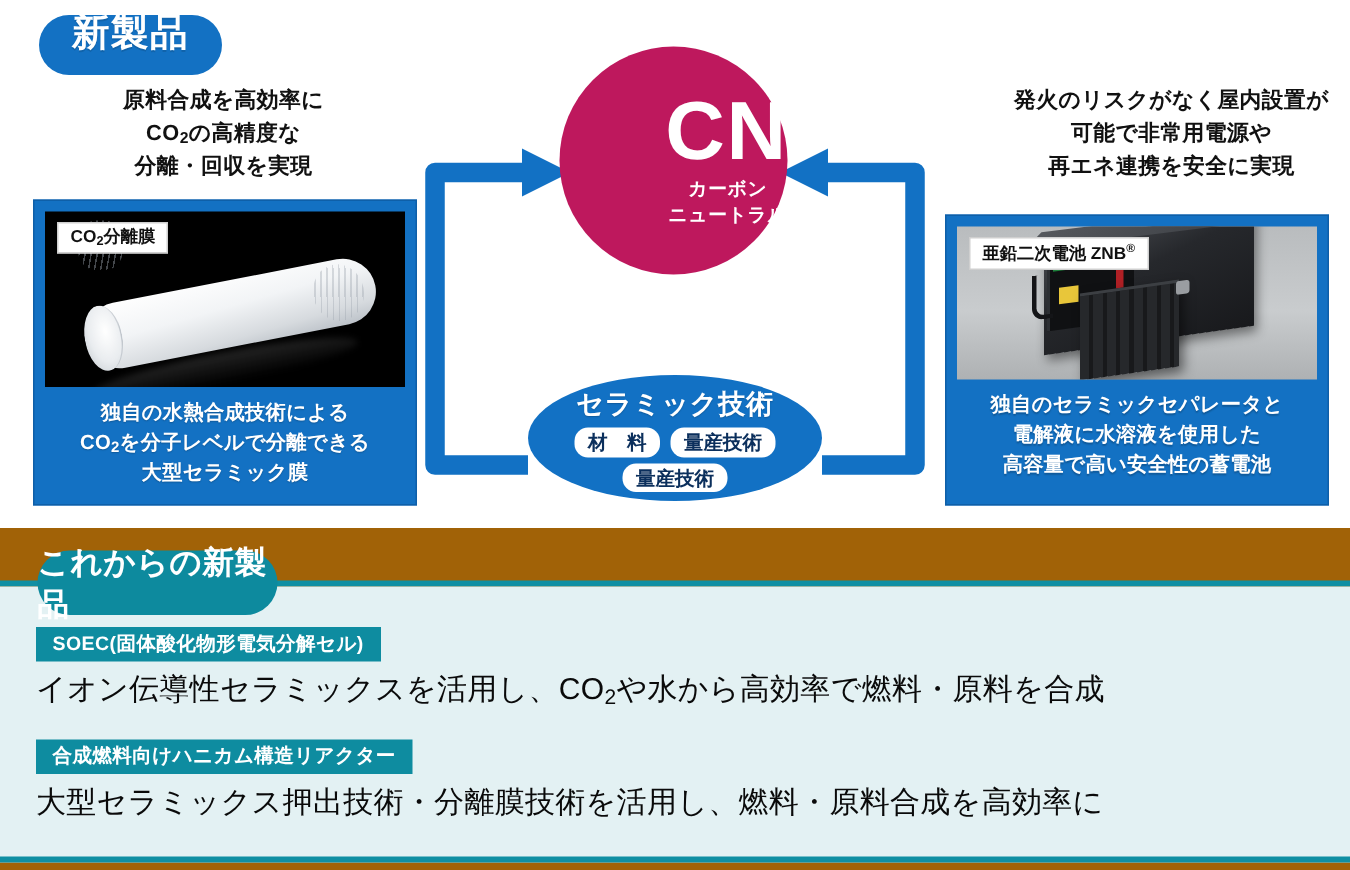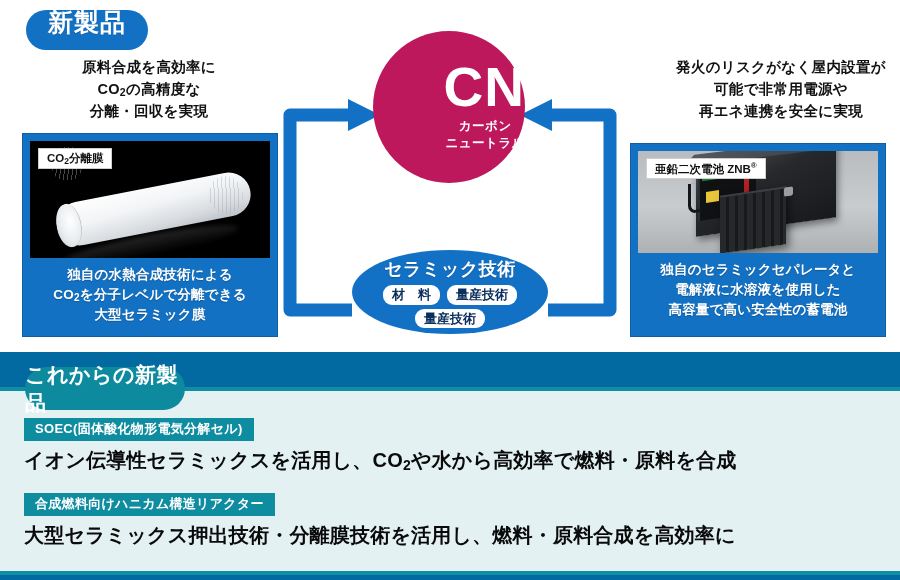--- a/index.html
+++ b/index.html
@@ -177,21 +177,21 @@
     color: #0b2f5c; font-size: 13px; font-weight: bold;
     padding: 1px 9px; line-height: 1.35; white-space: nowrap;
   }
 
   
   .arrow-svg { position: absolute; left: 0; top: 0; width: 900px; height: 352px; pointer-events: none; }
 
   
   .bottom-section {
     position: absolute; left: 0; top: 352px; width: 900px; height: 228px;
-    background: #0369a1;
+    background: #a16207;
   }
   .bottom-rule {
     position: absolute; left: 0; top: 35px; width: 900px; height: 4px;
     background: #0f8fa3;
   }
   .bottom-panel {
     position: absolute; left: 0; top: 39px; width: 900px; height: 184px;
     background: #e3f1f3;
     border-bottom: 4px solid #0f8fa3;
   }
@@ -210,21 +210,21 @@
   .prod-block.b1 { top: 66px; }
   .prod-block.b2 { top: 141px; }
 
   .prod-tag {
     display: inline-block; background: #0e8ca0; color: #ffffff;
     font-size: 13px; font-weight: bold; letter-spacing: .3px;
     padding: 3px 11px 4px 11px; line-height: 1.2;
   }
   .prod-desc {
     margin-top: 7px; color: #0a0a0a;
-    font-size: 20px; font-weight: bold; letter-spacing: .2px; line-height: 1.2;
+    font-size: 20px; font-weight: normal; letter-spacing: .2px; line-height: 1.2;
   }
   .prod-desc sub { font-size: 14px; vertical-align: baseline; position: relative; top: 3px; }
 </style>
 </head>
 <body>
 
 <div id="root">
 
   <div class="top-section">
 

